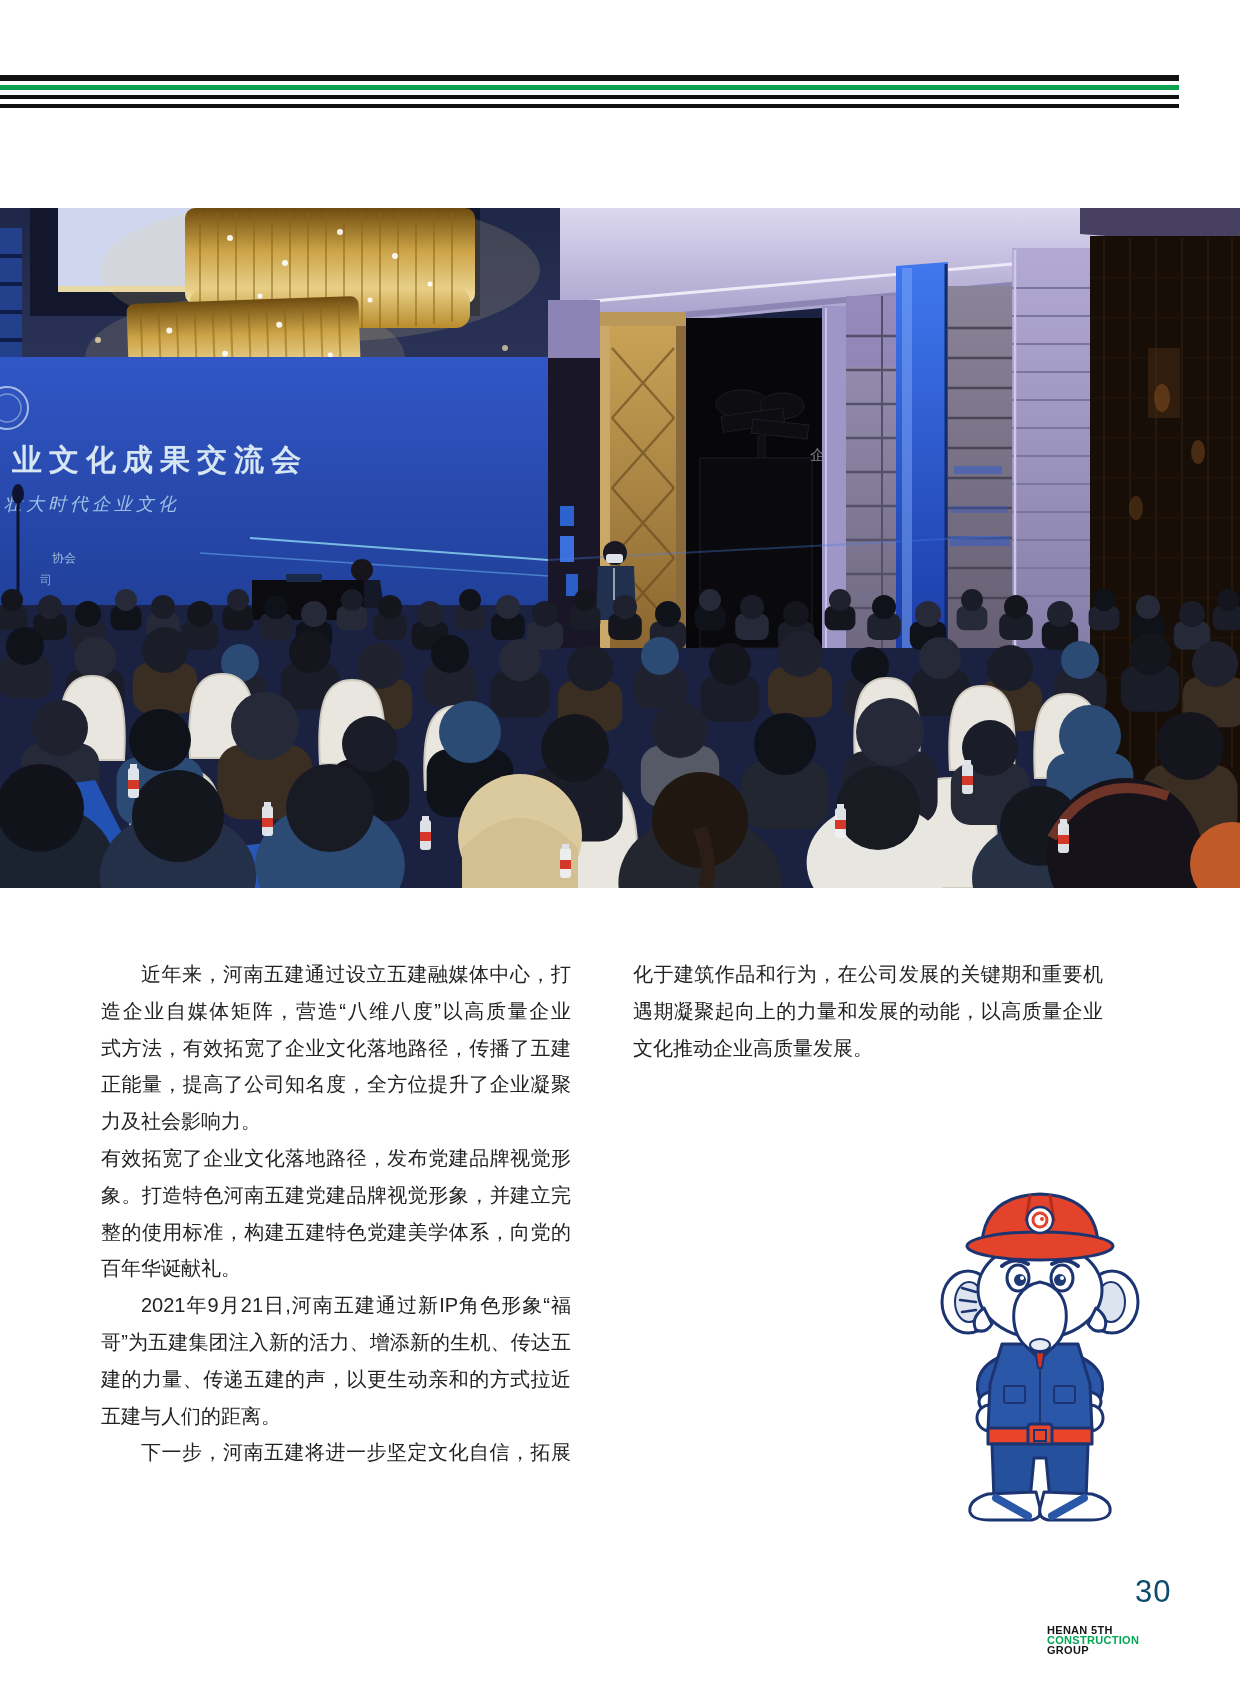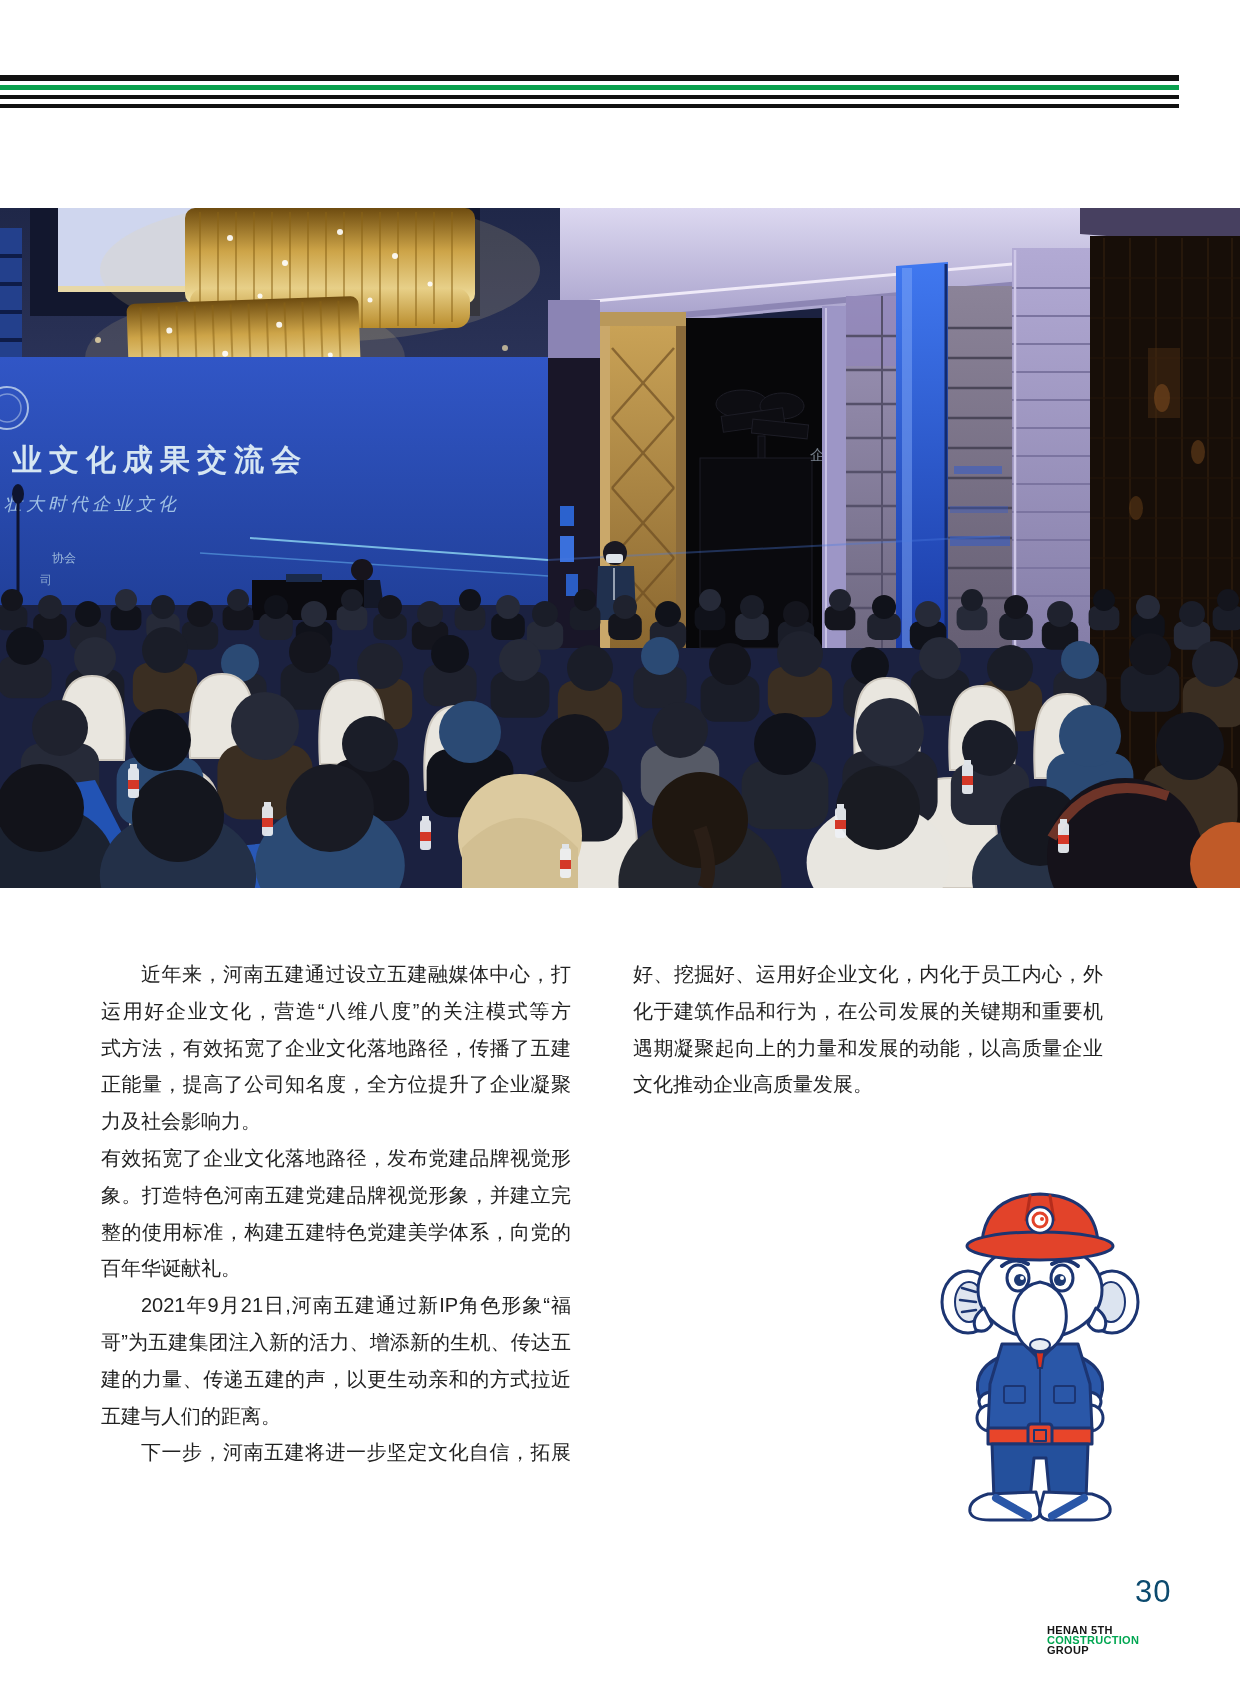--- a/index.html
+++ b/index.html
@@ -517,36 +517,35 @@
         <rect x="1058" y="615" width="11" height="30" rx="3" fill="#eef1f5" opacity="0.92"></rect>
         <rect x="1058" y="627" width="11" height="9" fill="#d43828"></rect>
         <rect x="1060" y="611" width="7" height="5" fill="#dfe3e8"></rect>
       </g>
 </svg>
 </div>
 
 <div class="article">
   <div class="col left">
       <div class="line indent">近年来，河南五建通过设立五建融媒体中心，打</div>
-      <div class="line">运用好企业文化，营造“八维八度”的关注模式等方</div>
+      <div class="line">造企业自媒体矩阵，营造“八维八度”以高质量企业</div>
       <div class="line">式方法，有效拓宽了企业文化落地路径，传播了五建</div>
       <div class="line">正能量，提高了公司知名度，全方位提升了企业凝聚</div>
       <div class="line end">力及社会影响力。</div>
       <div class="line">有效拓宽了企业文化落地路径，发布党建品牌视觉形</div>
       <div class="line">象。打造特色河南五建党建品牌视觉形象，并建立完</div>
       <div class="line">整的使用标准，构建五建特色党建美学体系，向党的</div>
       <div class="line end">百年华诞献礼。</div>
       <div class="line indent">2021年9月21日,河南五建通过新IP角色形象“福</div>
       <div class="line">哥”为五建集团注入新的活力、增添新的生机、传达五</div>
       <div class="line">建的力量、传递五建的声，以更生动亲和的方式拉近</div>
       <div class="line end">五建与人们的距离。</div>
       <div class="line indent">下一步，河南五建将进一步坚定文化自信，拓展</div>
     </div>
   <div class="col right">
-      <div class="line">好、挖掘好、运用好企业文化，内化于员工内心，外</div>
       <div class="line">化于建筑作品和行为，在公司发展的关键期和重要机</div>
       <div class="line">遇期凝聚起向上的力量和发展的动能，以高质量企业</div>
       <div class="line end">文化推动企业高质量发展。</div>
     </div>
 </div>
 
 <svg class="mascot" viewBox="0 0 204 334" xmlns="http://www.w3.org/2000/svg">
   <g stroke="#1c3572" stroke-linejoin="round" stroke-linecap="round">
 
     <ellipse cx="30" cy="114" rx="26" ry="31" fill="#ffffff" stroke-width="3"></ellipse>

